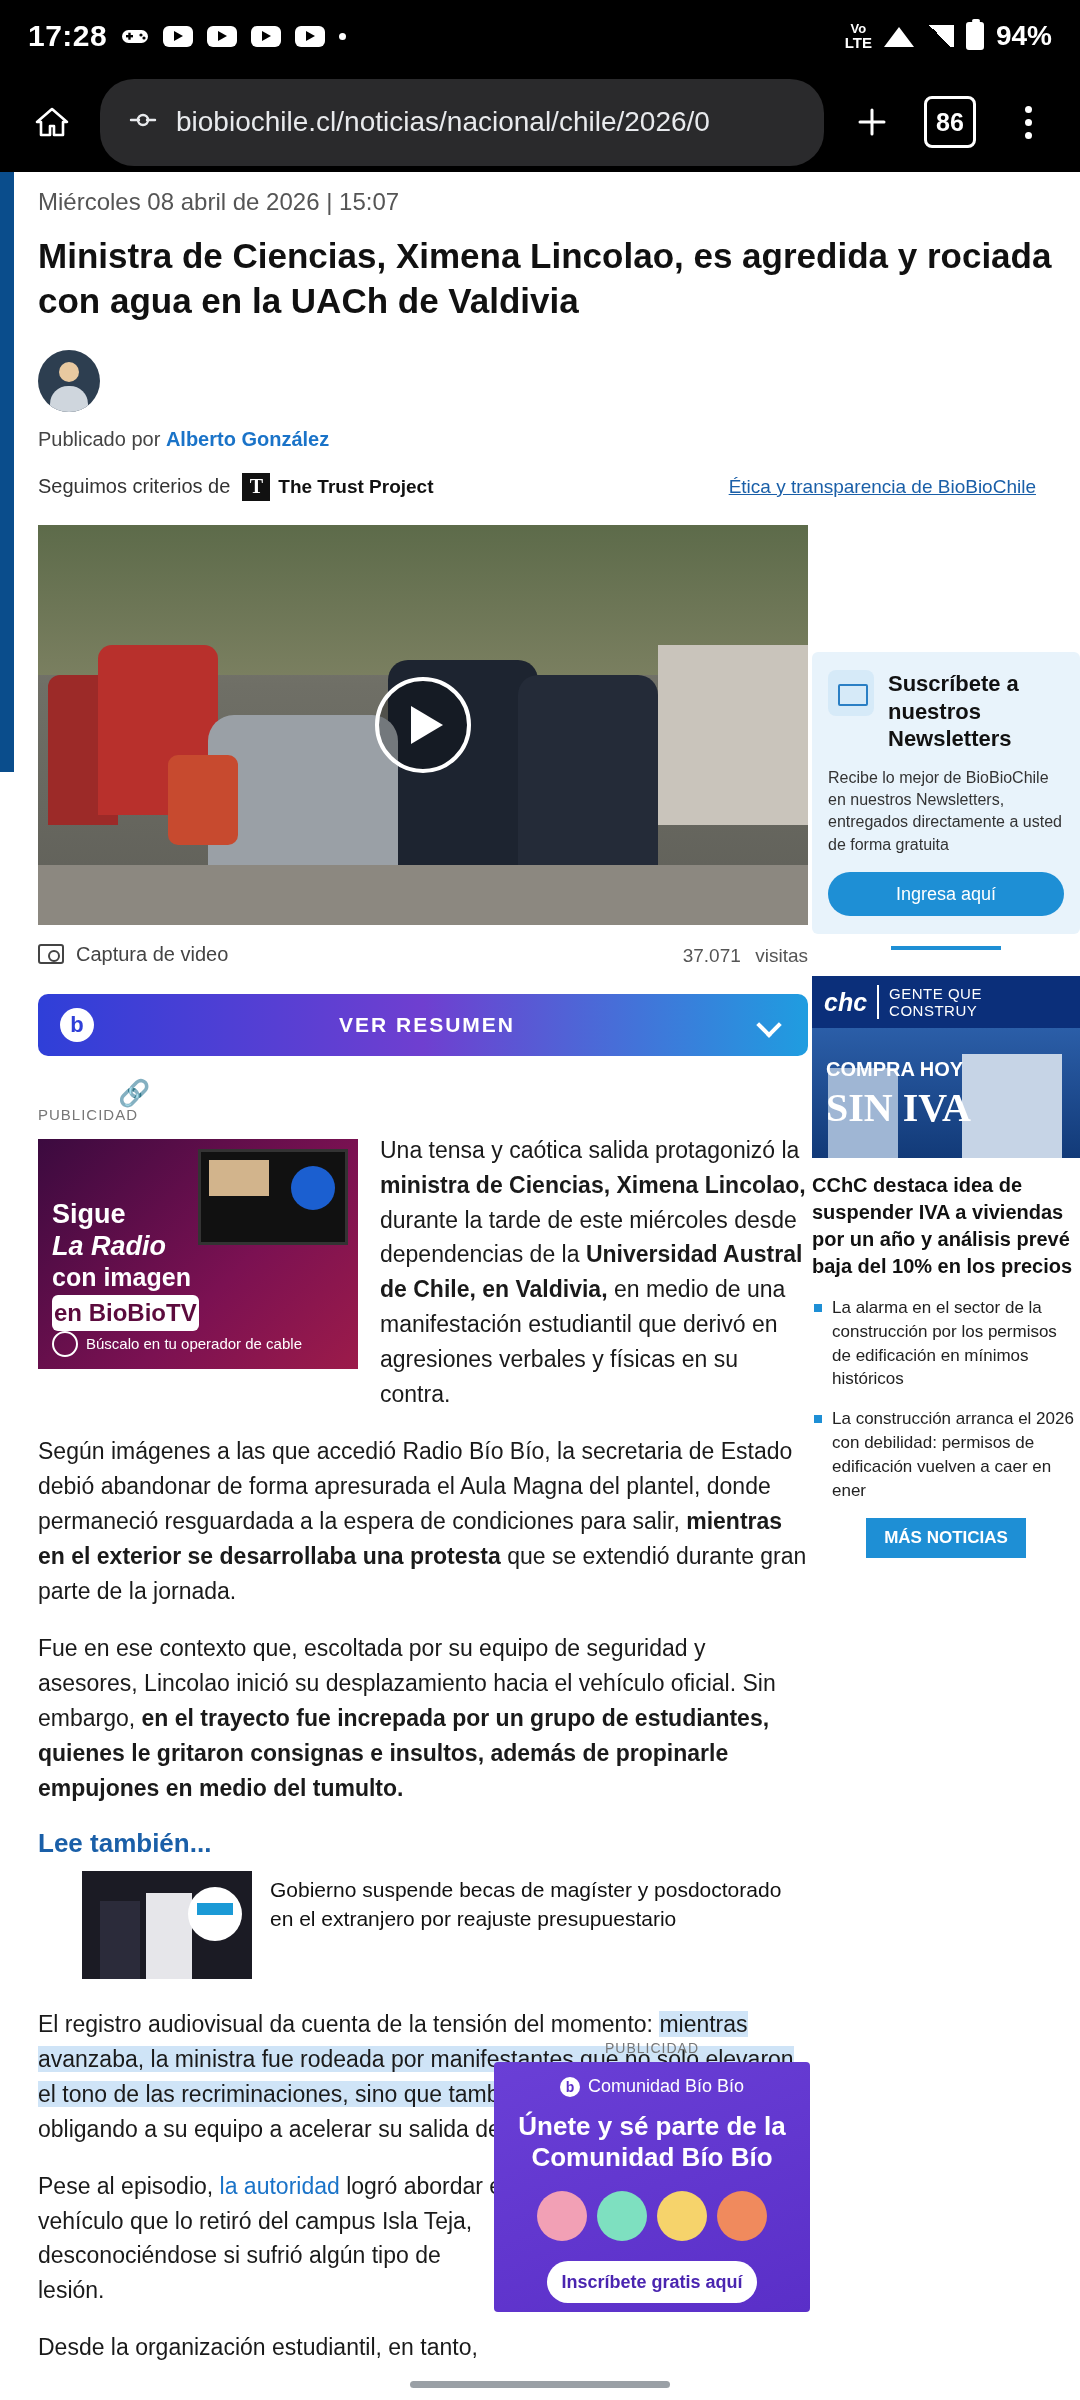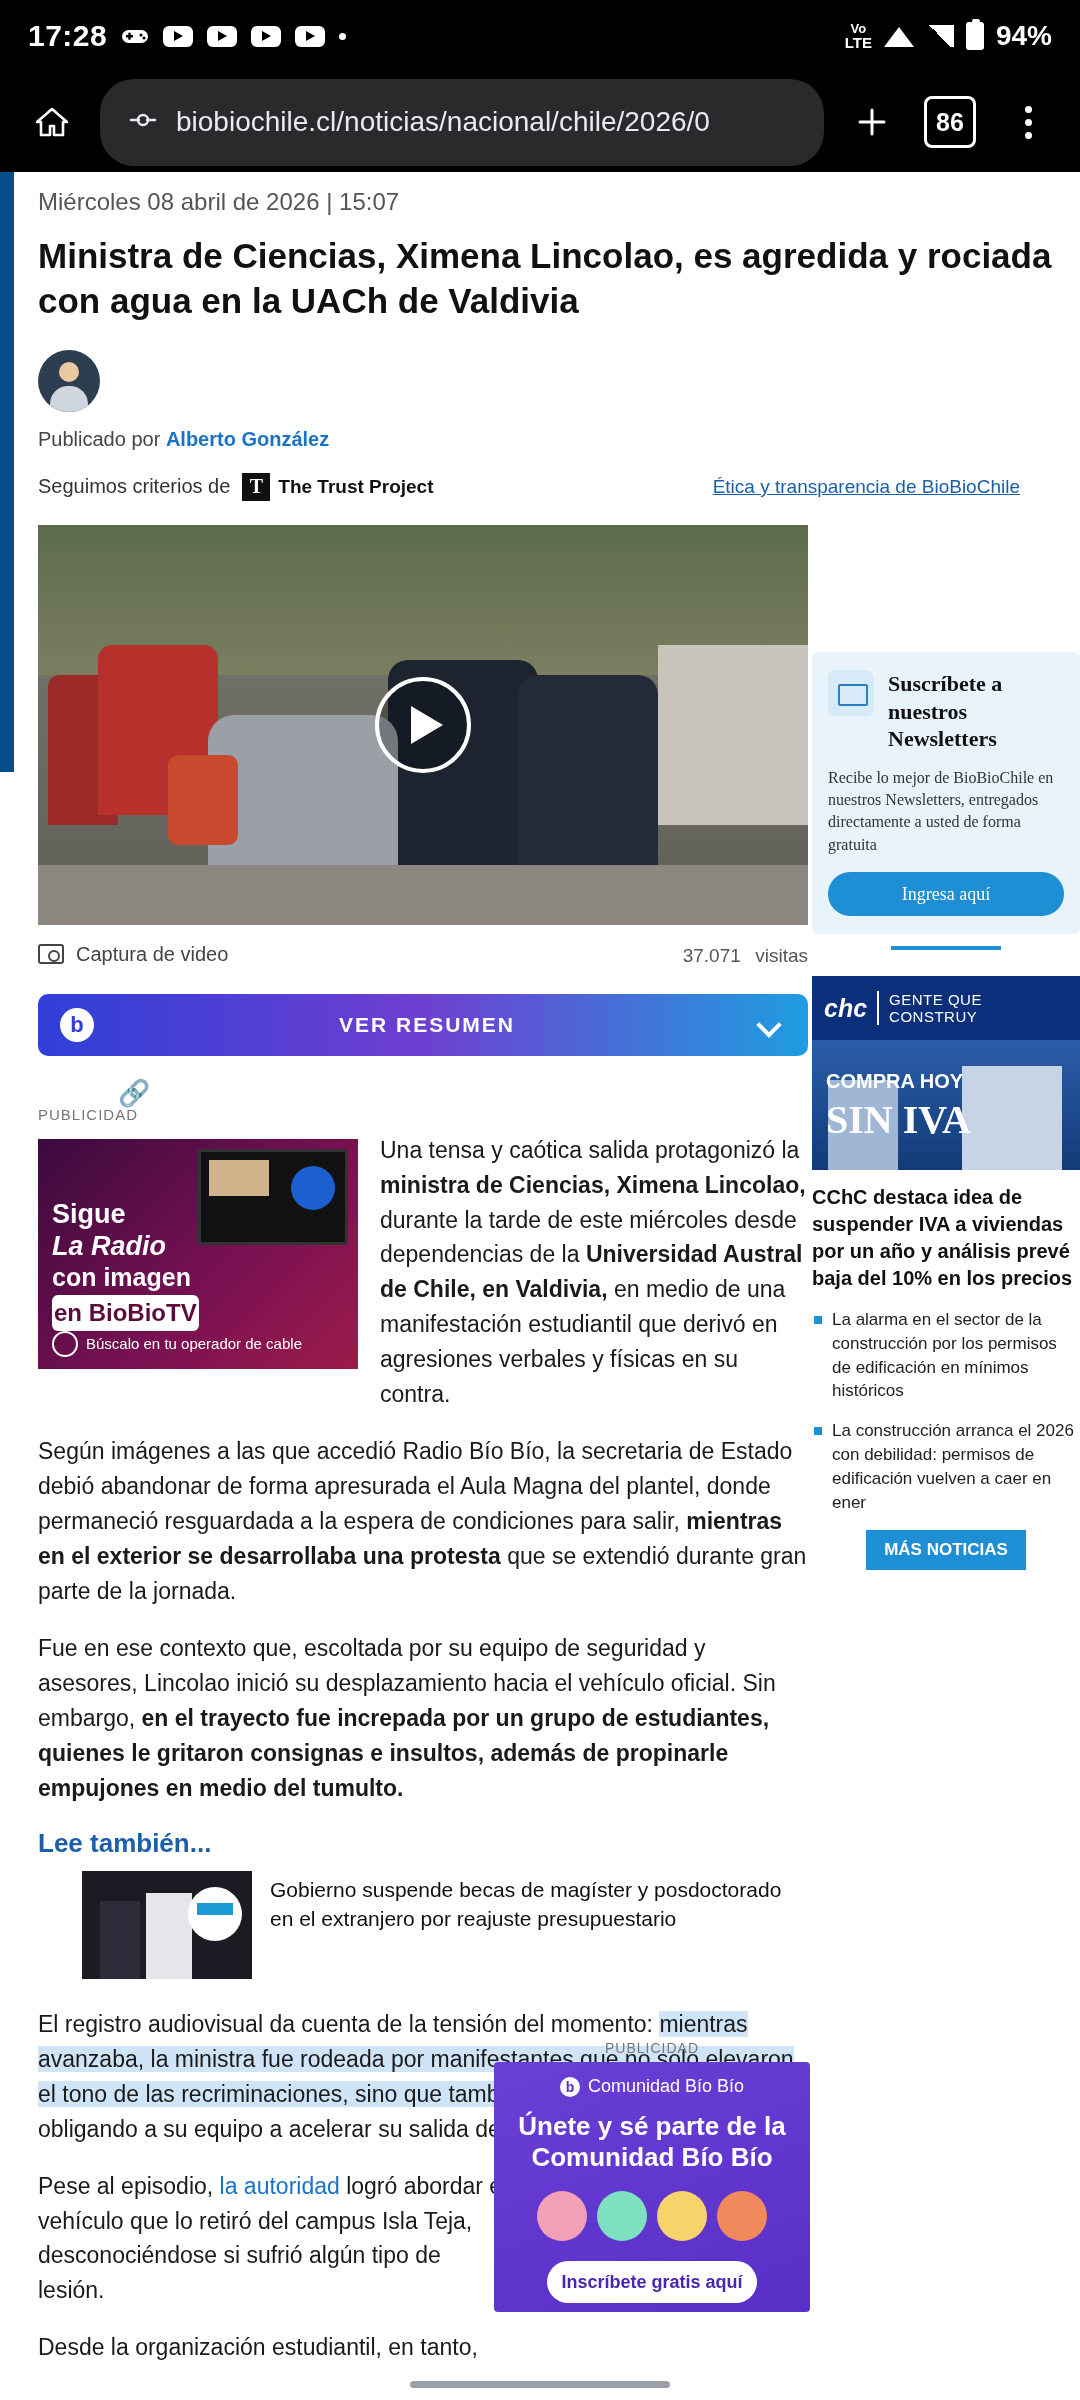--- a/index.html
+++ b/index.html
@@ -70,21 +70,21 @@
     border-left: 11px solid transparent; border-right: 11px solid transparent; border-top: 10px solid #1a73c8; }
 
   .published { font-size: 20px; color: #444; margin-top: 16px; }
   .published b { color: #1a73c8; font-weight: 600; }
 
   .trustrow { display: flex; align-items: center; margin-top: 22px; font-size: 20px; color: #333; }
   .trust-badge { display: inline-flex; align-items: center; gap: 8px; margin-left: 12px; }
   .tp-square { width: 28px; height: 28px; background: #111; color: #fff; font-size: 20px; font-weight: 700;
     display: flex; align-items: center; justify-content: center; font-family: "Liberation Serif", serif; }
   .tp-text { font-size: 19px; font-weight: 700; color: #111; }
-  .ethics { margin-left: auto; margin-right: 60px; font-size: 19px; color: #1a5fa8; text-decoration: underline; }
+  .ethics { margin-left: auto; margin-right: 44px; font-size: 19px; color: #1a5fa8; text-decoration: underline; }
 
   
   .video {
     margin: 24px 0 0 0; width: 770px; height: 400px; position: relative;
     background: linear-gradient(180deg,#8a8a80 0%,#6f6f66 40%,#5f5f58 100%);
     overflow: hidden;
   }
   .v-tree { position: absolute; left: 0; top: 0; width: 770px; height: 150px; background: linear-gradient(180deg,#5d6b4a,#7a7f60); }
   .v-red { position: absolute; left: 60px; top: 120px; width: 120px; height: 170px; background: #b8302c; border-radius: 14px 14px 0 0; }
   .v-red2 { position: absolute; left: 10px; top: 150px; width: 70px; height: 150px; background: #9c2a28; border-radius: 12px 12px 0 0; }
@@ -149,32 +149,32 @@
   .lee-card { display: flex; gap: 18px; margin-top: 12px; align-items: flex-start; padding-left: 44px; }
   .lee-thumb { width: 170px; height: 108px; background: #1b1b24; position: relative; overflow: hidden; flex: none; }
   .lee-thumb .p1 { position: absolute; left: 18px; top: 30px; width: 40px; height: 78px; background: #2b2b3a; }
   .lee-thumb .p2 { position: absolute; left: 64px; top: 22px; width: 46px; height: 86px; background: #e6e6ea; }
   .lee-thumb .badge { position: absolute; right: 10px; top: 16px; width: 54px; height: 54px; border-radius: 50%; background: #fff; }
   .lee-thumb .badge i { position: absolute; left: 9px; top: 16px; width: 36px; height: 12px; background: #1b9ad6; display: block; }
   .lee-txt { font-size: 21px; line-height: 1.4; color: #111; padding-top: 4px; }
 
   
   .rail { position: absolute; left: 812px; top: 480px; width: 268px; }
-  .news-card { background: #e8f3fb; border-radius: 6px; padding: 18px 16px; font-family: Liberation Serif, serif; }
+  .news-card { background: #e8f3fb; border-radius: 6px; padding: 18px 16px; }
   .nc-row { display: flex; gap: 14px; align-items: flex-start; }
   .nc-ico { width: 46px; height: 46px; border-radius: 8px; background: #d6eaf8; position: relative; flex: none; }
   .nc-ico::after { content: ""; position: absolute; left: 10px; top: 14px; width: 26px; height: 18px; border: 2px solid #2a7fc4; border-radius: 2px; }
   .nc-title { font-size: 22px; font-weight: 700; color: #111; line-height: 1.25; }
   .nc-sub { font-size: 16px; color: #333; line-height: 1.4; margin-top: 14px; }
   .nc-btn { margin-top: 16px; height: 44px; border-radius: 22px; background: #1e8fd5; color: #fff;
     font-size: 18px; display: flex; align-items: center; justify-content: center; }
   .nc-underline { width: 110px; height: 4px; background: #1e8fd5; margin: 12px auto 0; }
 
   .cchc { margin-top: 26px; width: 268px; }
-  .cchc-top { height: 64px; background: #0b2f7a; color: #fff; display: flex; align-items: center; gap: 10px; padding: 0 12px; }
+  .cchc-top { height: 52px; background: #0b2f7a; color: #fff; display: flex; align-items: center; gap: 10px; padding: 0 12px; }
   .cchc-logo { font-size: 25px; font-weight: 700; font-style: italic; }
   .cchc-tag { font-size: 15px; border-left: 2px solid #fff; padding-left: 10px; letter-spacing: .5px; }
   .cchc-img { height: 130px; background: linear-gradient(180deg,#2b5ea8,#123a78); position: relative; overflow: hidden; }
   .cchc-b1 { position: absolute; left: 16px; top: 40px; width: 70px; height: 90px; background: #9fb6d4; }
   .cchc-b2 { position: absolute; left: 150px; top: 26px; width: 100px; height: 104px; background: #c6d4e6; }
   .cchc-t1 { position: absolute; left: 14px; top: 30px; font-size: 20px; color: #fff; font-weight: 700; }
   .cchc-t2 { position: absolute; left: 14px; top: 56px; font-size: 40px; color: #fff; font-weight: 700; font-family: "Liberation Serif", serif; }
   .cchc-head { font-size: 20px; font-weight: 700; color: #111; line-height: 1.35; margin-top: 14px; }
   ul.cchc-list { margin-top: 16px; list-style: none; }
   ul.cchc-list li { position: relative; padding-left: 20px; font-size: 17px; line-height: 1.4; color: #222; margin-bottom: 16px; }

